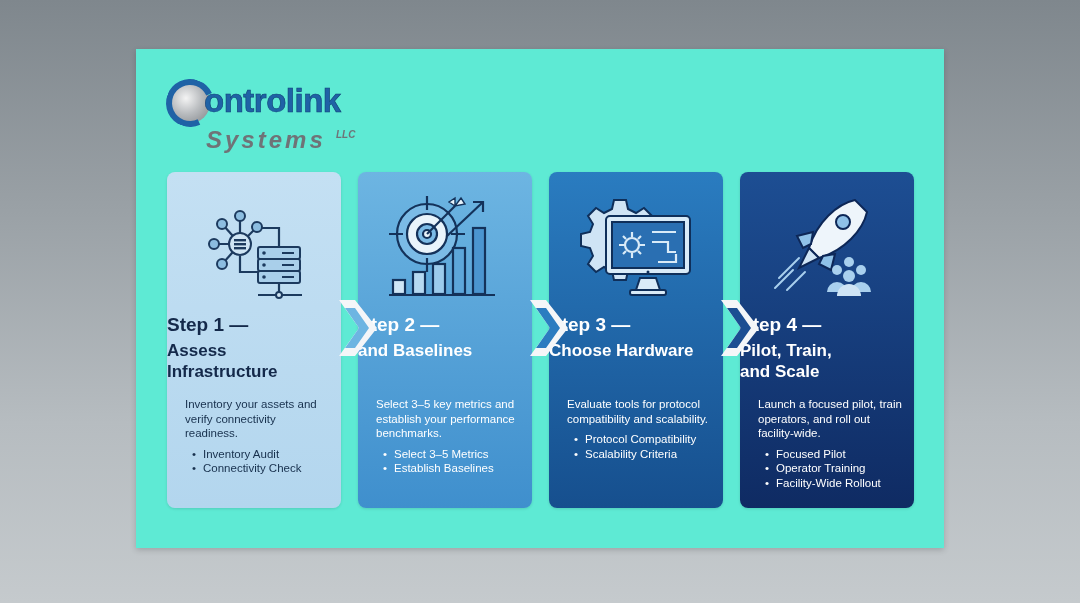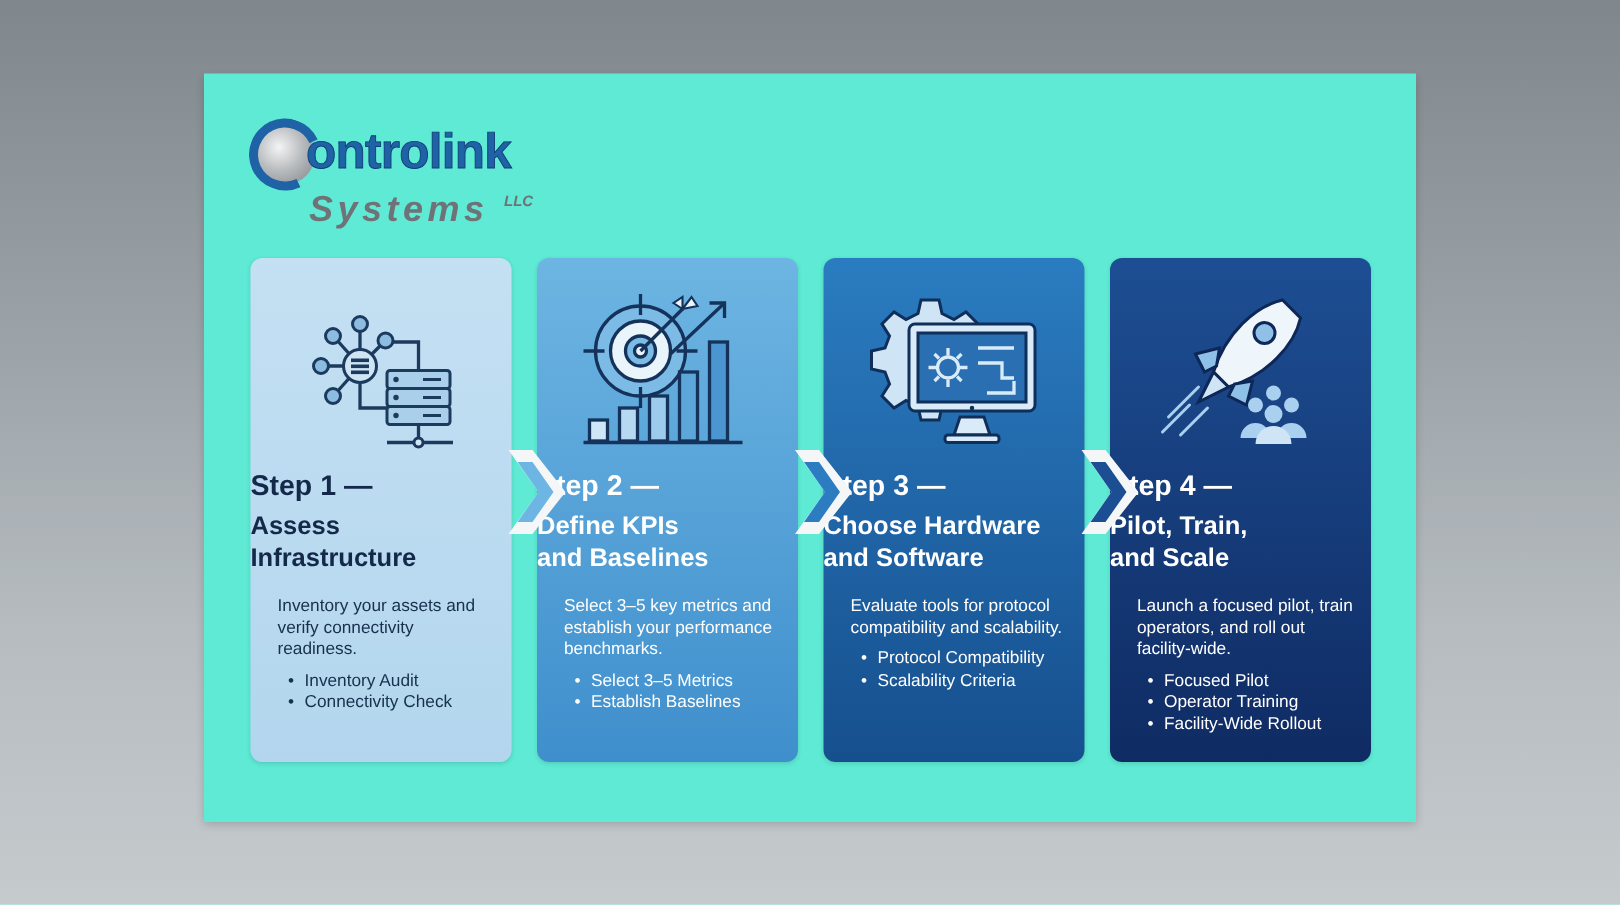--- a/index.html
+++ b/index.html
@@ -150,21 +150,20 @@
         <rect x="28" y="80" width="12" height="22" fill="#b6d9f1"></rect>
         <rect x="48" y="72" width="12" height="30" fill="#9ccbec"></rect>
         <rect x="68" y="56" width="12" height="46" fill="#5da6da"></rect>
         <rect x="88" y="36" width="12" height="66" fill="#4b95d0"></rect>
         <line x1="4" y1="103" x2="110" y2="103"></line>
       </g>
       <path d="M70 14 L76 6 L80 12 Z M70 14 L64 10 L70 6 Z" fill="#e9f4fb" stroke="#14325a" stroke-width="1.4"></path>
     </svg>
     <div class="title">
       <span class="step">Step 2 —</span>
-      <span class="name">Define KPIs</span>
       <span class="name">and Baselines</span>
     </div>
     <div class="desc">
       <div>Select 3–5 key metrics and establish your performance benchmarks.</div>
       <ul>
         <li>Select 3–5 Metrics</li>
         <li>Establish Baselines</li>
       </ul>
     </div>
   </div>
@@ -183,21 +182,20 @@
         <path d="M56 40 v5 M56 61 v5 M43 53 h5 M64 53 h5 M47 44 l3 3 M62 59 l3 3 M47 62 l3 -3 M62 47 l3 -3"></path>
         <polyline points="76,40 100,40"></polyline>
         <polyline points="76,50 92,50 92,60 100,60"></polyline>
         <polyline points="82,70 100,70 100,62"></polyline>
       </g>
       <circle cx="72" cy="80" r="1.5" fill="#0f2f5a"></circle>
     </svg>
     <div class="title">
       <span class="step">Step 3 —</span>
       <span class="name">Choose Hardware</span>
-      <span class="name">and Software</span>
     </div>
     <div class="desc">
       <div>Evaluate tools for protocol compatibility and scalability.</div>
       <ul>
         <li>Protocol Compatibility</li>
         <li>Scalability Criteria</li>
       </ul>
     </div>
   </div>
 

